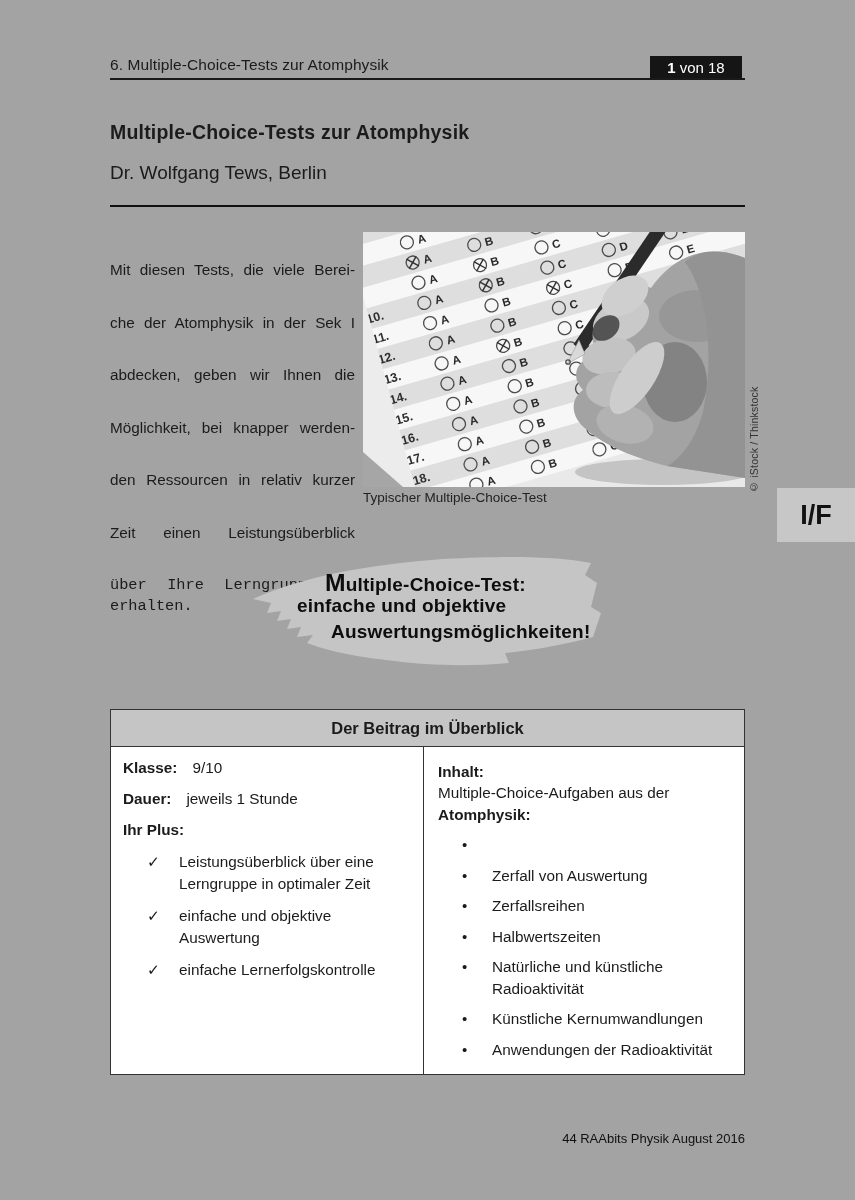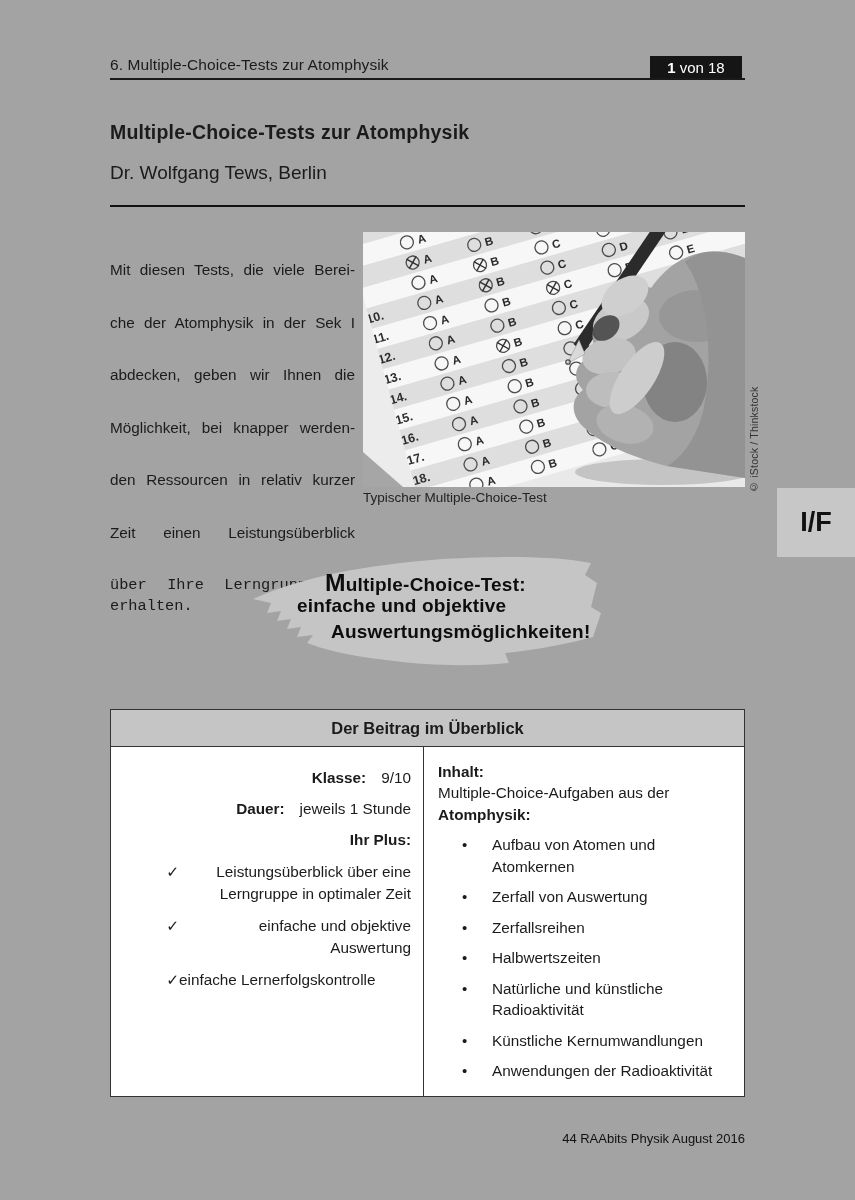--- a/index.html
+++ b/index.html
@@ -31,38 +31,38 @@
   .photo svg{display:block;}
   .photo circle{fill:none;stroke:#4c4c4c;stroke-width:1.3;}
   .photo line.xmark{stroke:#2f2f2f;stroke-width:1.4;}
   .photo text.num{font-family:"Liberation Sans",sans-serif;font-size:12.5px;font-weight:bold;fill:#2e2e2e;}
   .photo text.ltr{font-family:"Liberation Sans",sans-serif;font-size:11.5px;font-weight:bold;fill:#2a2a2a;}
   .caption{left:363px;top:490px;font-size:13.5px;color:#222;}
   .credit{left:748px;top:371px;height:122px;writing-mode:vertical-rl;transform:rotate(180deg);
     font-size:10.5px;color:#333;letter-spacing:.2px;}
 
   
-  .side-tab{left:777px;top:488px;width:78px;height:69px;background:#c7c7c7;
+  .side-tab{left:777px;top:488px;width:78px;height:54px;background:#c7c7c7;
     display:flex;align-items:center;justify-content:center;font-size:27px;font-weight:bold;color:#111;}
 
   
   .banner{left:243px;top:551px;width:372px;height:118px;text-decoration:underline;}
   .banner svg{position:absolute;left:0;top:0;}
   .banner .bl{position:absolute;font-weight:bold;font-size:19px;letter-spacing:.2px;color:#0d0d0d;white-space:nowrap;}
   .banner .l1{left:82px;top:18px;}
   .banner .l1::first-letter{font-size:1.3em;}
   .banner .l2{left:54px;top:44px;}
   .banner .l3{left:88px;top:70px;}
 
   
   .ovw{left:110px;top:709px;width:635px;border:1.6px solid #333;box-sizing:border-box;background:#fff;}
   .ovw-head{height:36px;background:#c5c5c5;border-bottom:1.6px solid #333;
     display:flex;align-items:center;justify-content:center;font-size:16.5px;font-weight:bold;}
   .ovw-body{display:flex;min-height:290px;align-items:stretch;}
-  .ovw-left{width:319px;border-right:1.6px solid #333;box-sizing:border-box;padding:10px 12px 14px 12px;text-align:right;}
+  .ovw-left{width:319px;border-right:1.6px solid #333;box-sizing:border-box;padding:0 12px 14px 12px;}
   .ovw-right{flex:1;padding:4px 14px 14px 14px;}
   .lv{margin-top:10px;font-size:15.3px;line-height:21px;}
   .lv .lab{font-weight:bold;}
   .lv .val{margin-left:15px;}
   .plus-label,.inhalt-label{margin-top:10px;font-size:15.3px;font-weight:bold;line-height:21px;}
   ul.marklist{list-style:none;margin:2px 0 0 0;padding:0;}
   ul.marklist li{display:flex;margin-top:11px;padding-left:24px;font-size:15.3px;line-height:21.5px;}
   ul.marklist .marker{width:32px;flex:0 0 32px;}
   ul.bullets li{margin-top:9px;}
   ul.bullets .marker{width:30px;flex:0 0 30px;font-size:15px;}
@@ -349,21 +349,20 @@
           </ul>
       </div>
       <div class="ovw-right">
         <div class="inhalt-label">Inhalt:</div>
         <div class="inhalt-intro">
           <span>Multiple-Choice-Aufgaben aus der </span><b>Atomphysik:</b>
         </div>
         <ul class="marklist bullets">
             <li>
               <span class="marker">•</span>
-              <span class="txt">Aufbau von Atomen und Atomkernen</span>
             </li>
             <li>
               <span class="marker">•</span>
               <span class="txt">Zerfall von Auswertung</span>
             </li>
             <li>
               <span class="marker">•</span>
               <span class="txt">Zerfallsreihen</span>
             </li>
             <li>

